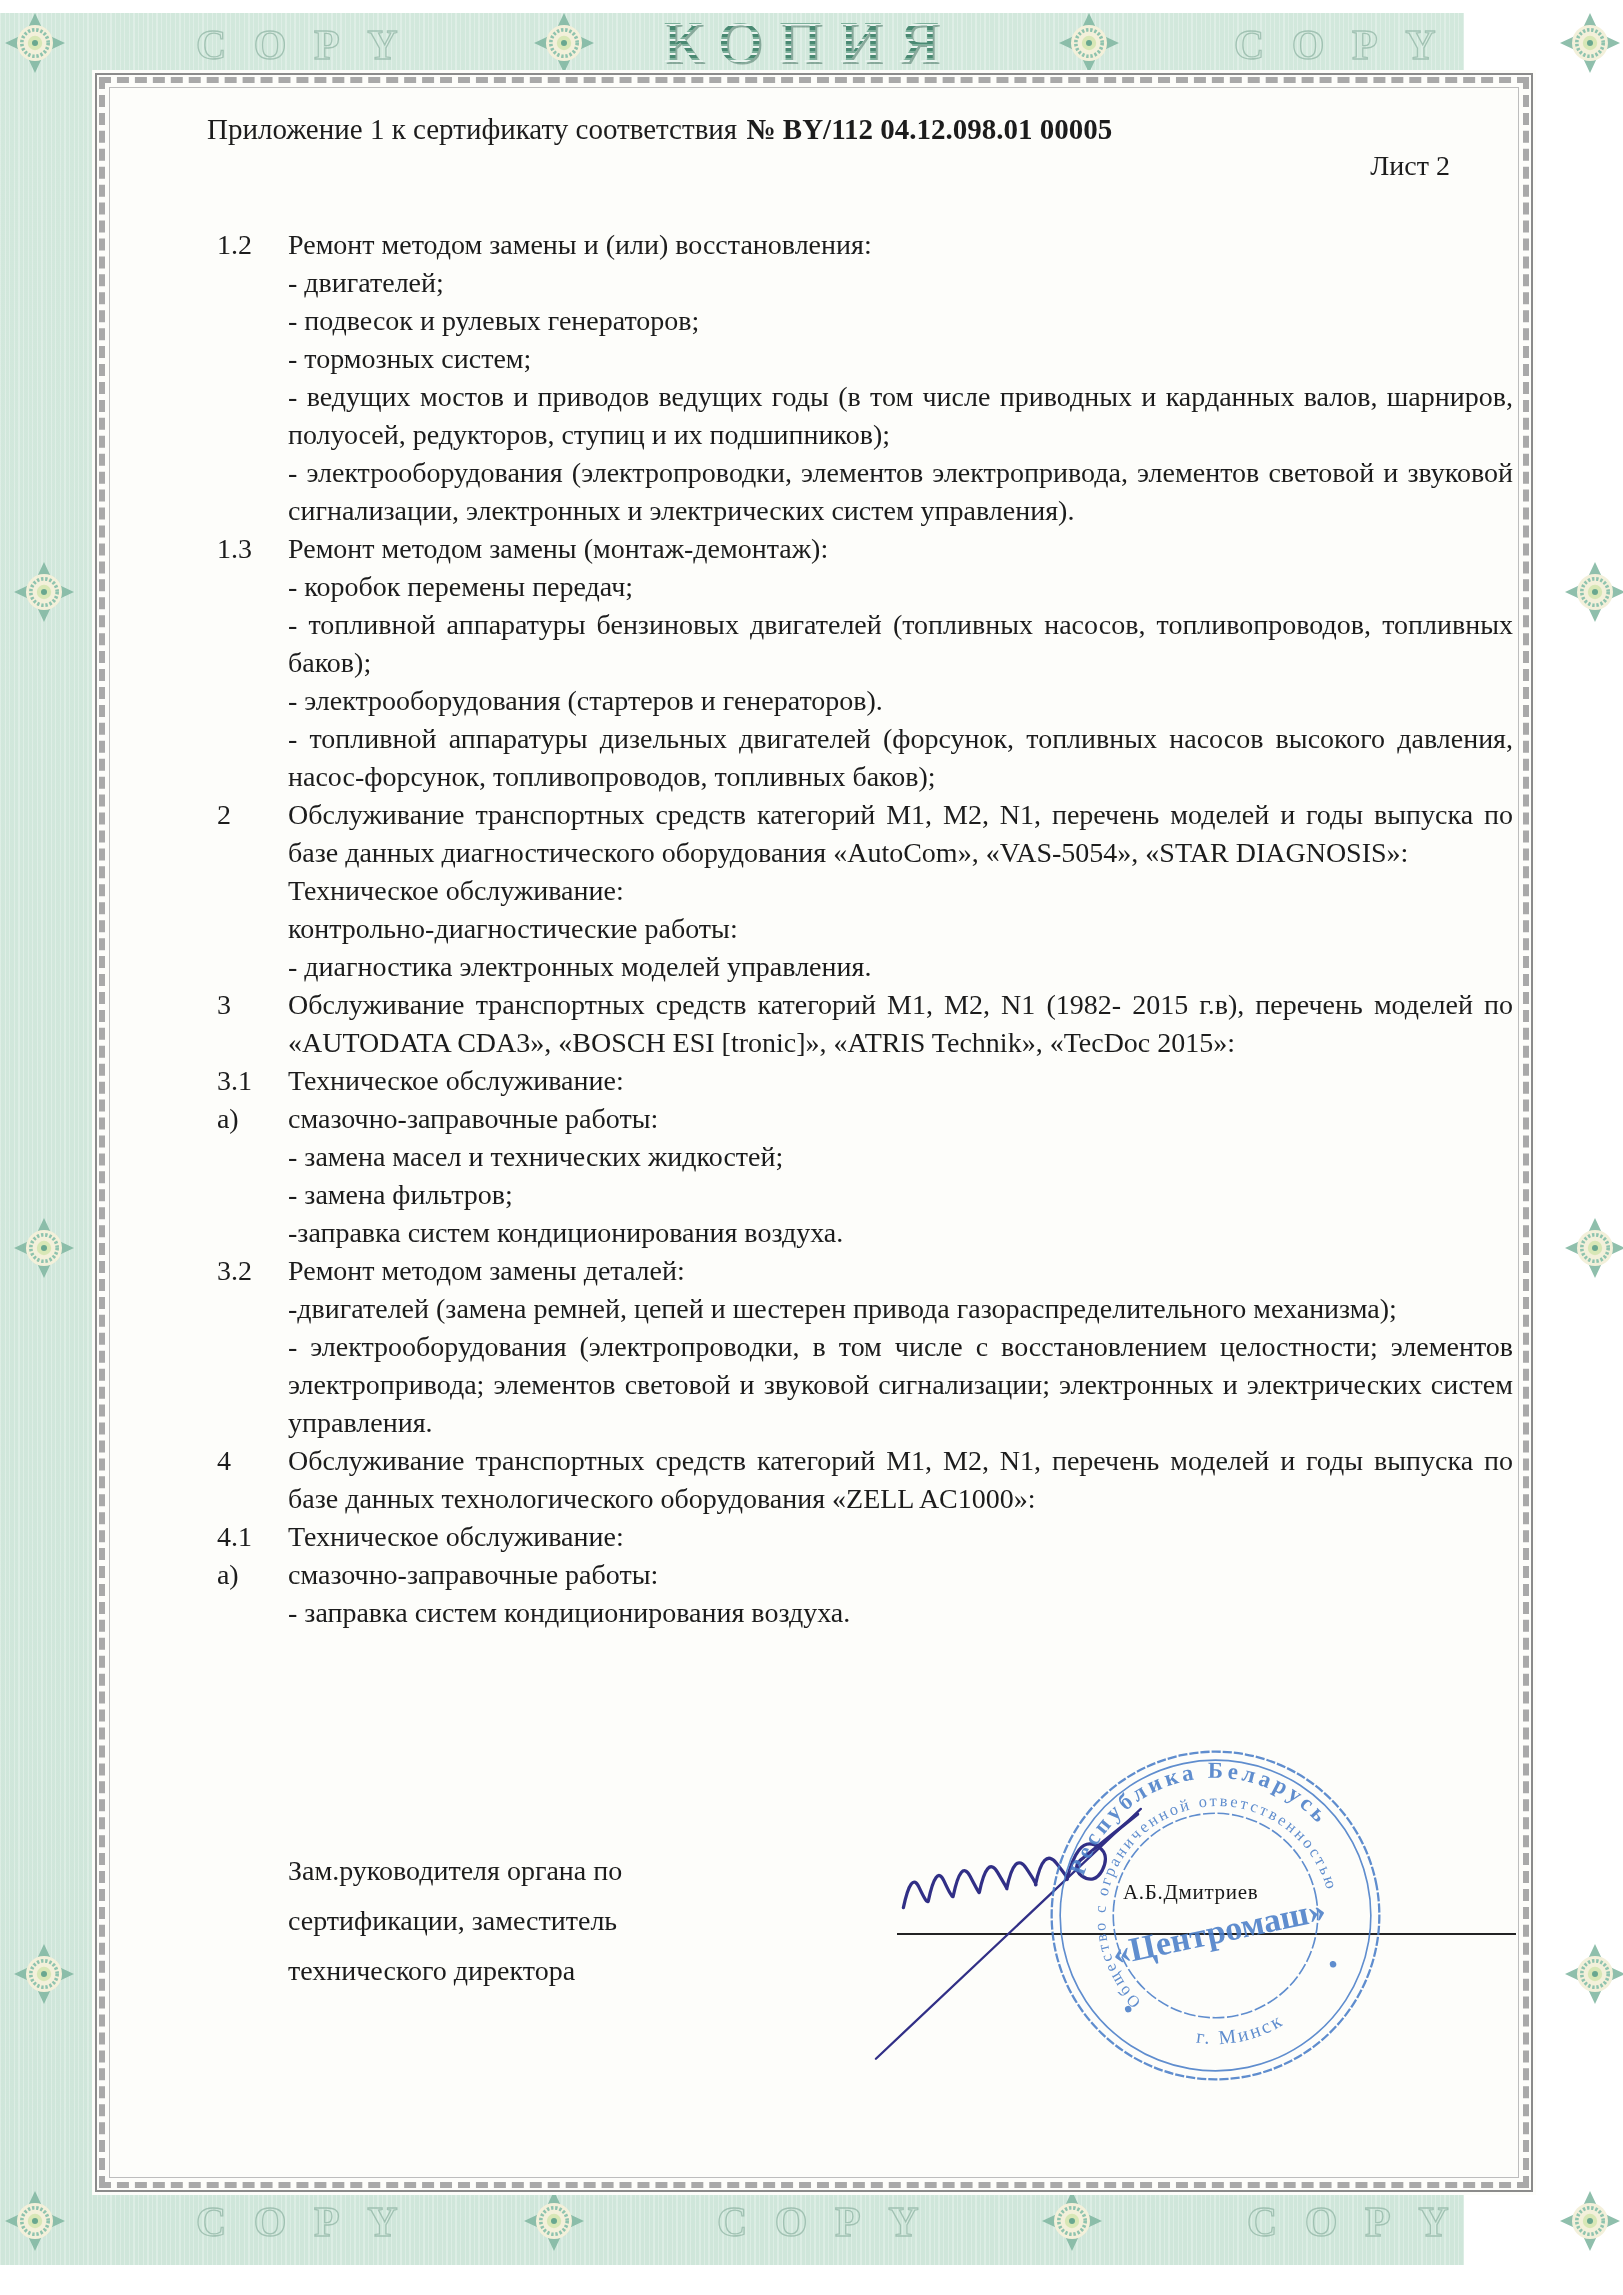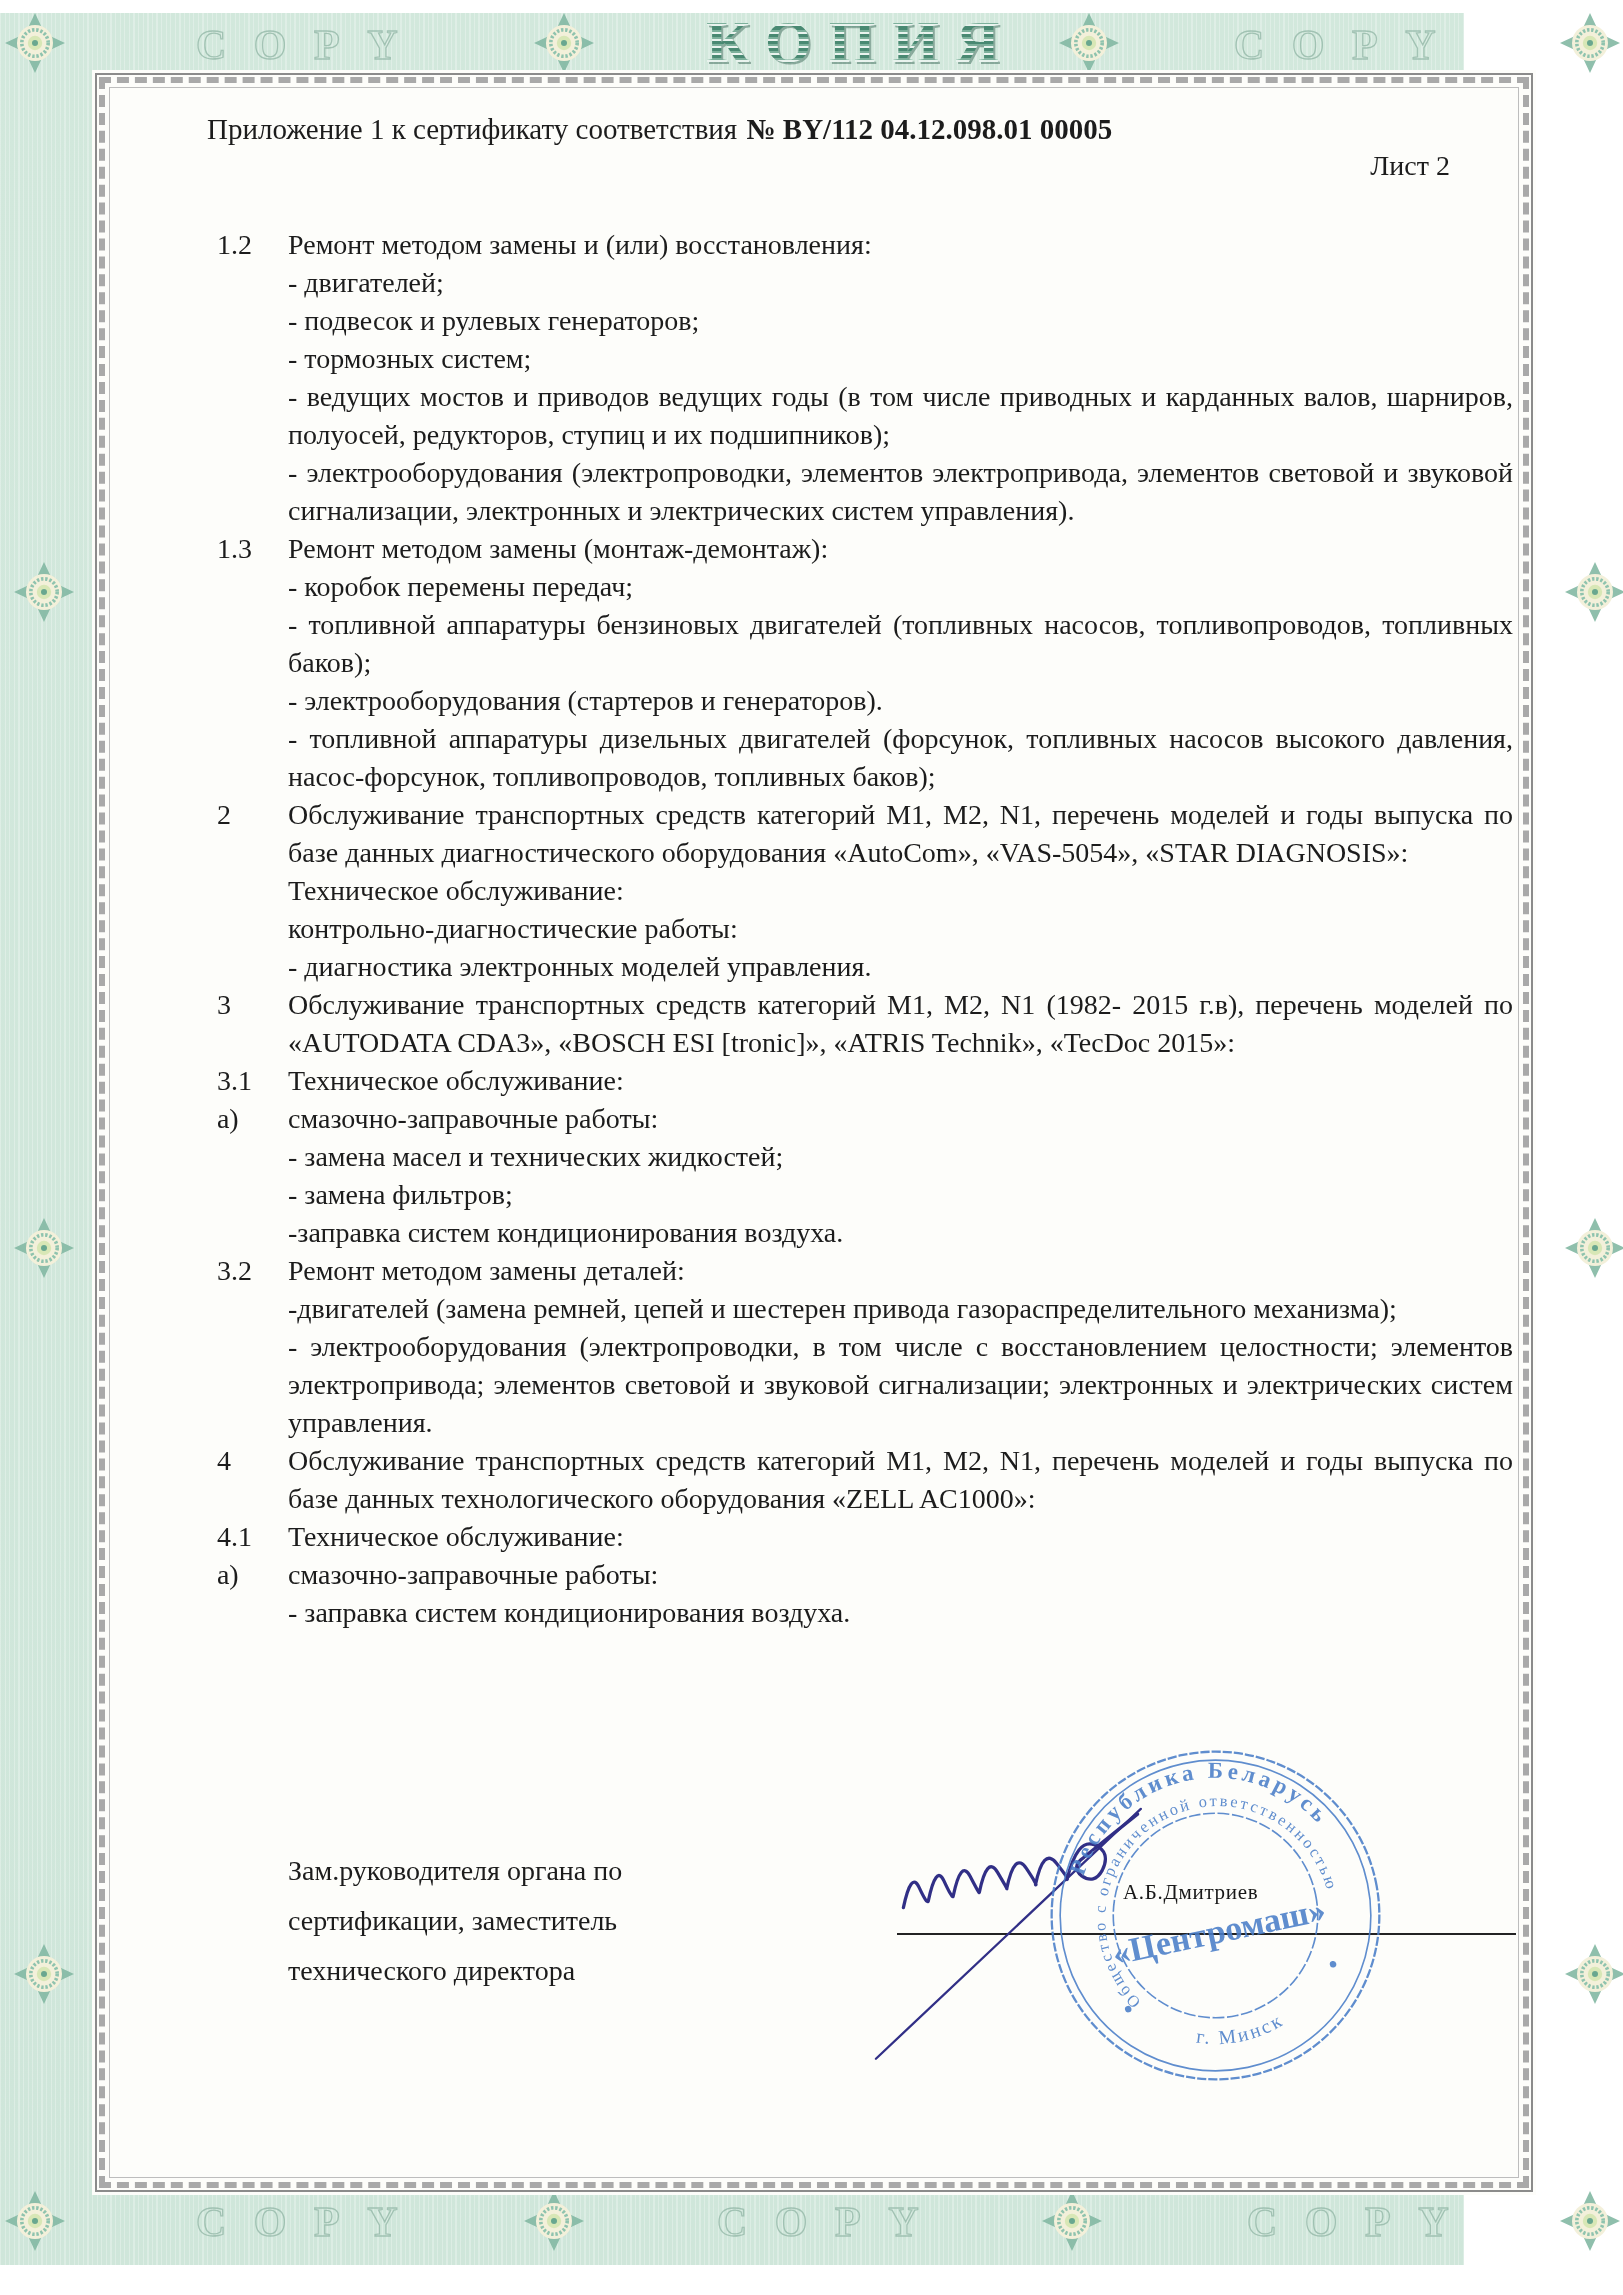--- a/index.html
+++ b/index.html
@@ -14,25 +14,24 @@
     background:
       repeating-linear-gradient(90deg, rgba(255,255,255,.28) 0 1.3px, rgba(0,0,0,0) 1.3px 4.6px),
       linear-gradient(#d2e8dc,#cfe6da);
   }
   .band{position:absolute;left:0;width:1623px;}
   .band-top{top:0;height:60px;}
   .band-bottom{top:2166px;height:73px;}
   
   .kopiya{
     position:absolute;left:663px;top:-1.3px;
-    font-size:60px;font-weight:bold;letter-spacing:17px;line-height:60px;
+    font-size:60px;font-weight:normal;letter-spacing:17px;line-height:60px;
     background:repeating-linear-gradient(180deg,#498972 0 3.3px,#7cb09b 3.3px 5.2px,#e9f3ee 5.2px 7.2px);
     -webkit-background-clip:text;background-clip:text;color:transparent;
     filter:drop-shadow(2.6px 2.6px 0 rgba(43,90,74,.45));
-    margin-left:43px;
   }
   
   .copy-outline{
     position:absolute;font-size:42px;font-weight:bold;letter-spacing:27.5px;line-height:46px;
     color:transparent;-webkit-text-stroke:1.3px rgba(148,184,167,.8);
   }
   .copy-tl{left:196px;top:9.2px;}
   .copy-tr{left:1234px;top:9.2px;}
   .copy-b1{left:196px;top:19.6px;}
   .copy-b2{left:717px;top:19.6px;}

